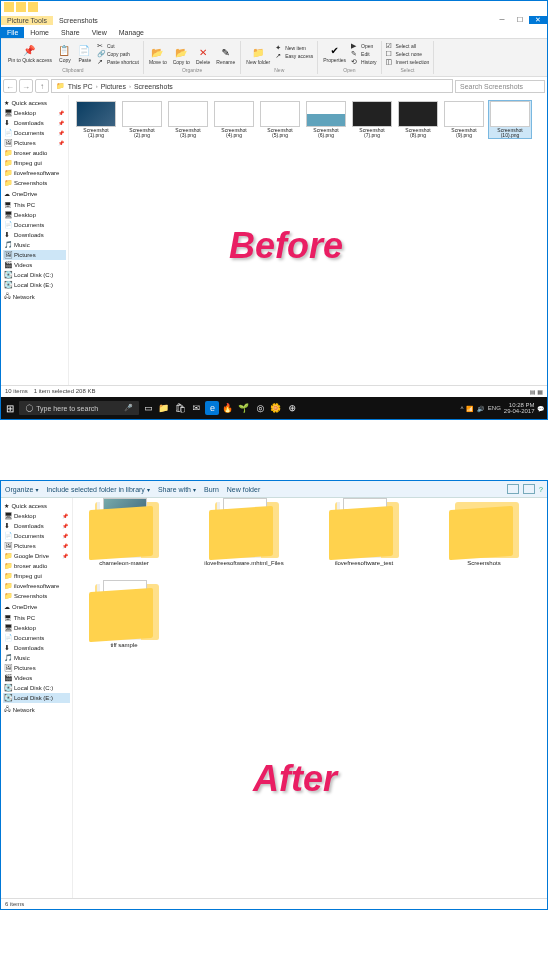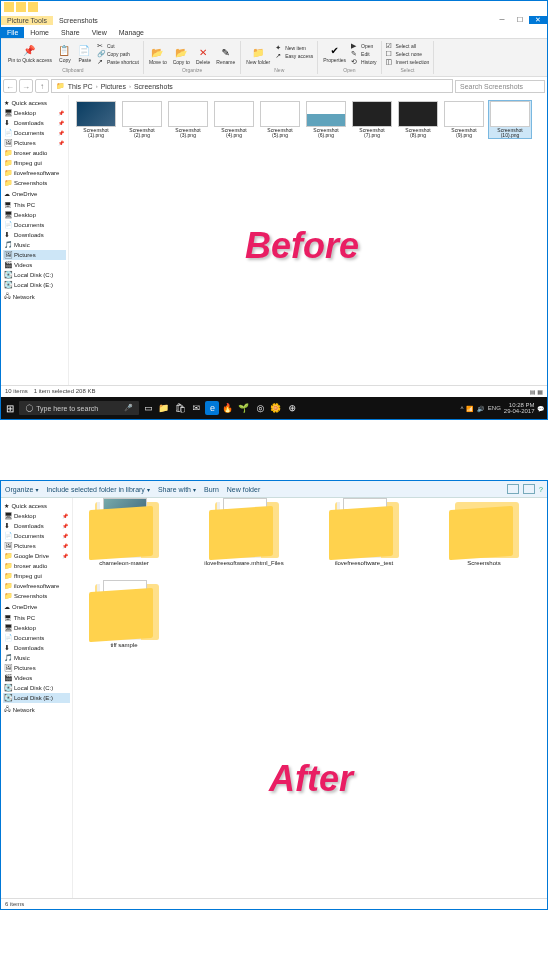--- a/index.html
+++ b/index.html
@@ -41,21 +41,21 @@
 .content { flex: 1; padding: 6px; display: flex; flex-wrap: wrap; gap: 4px; align-content: flex-start; position: relative; }
 .thumb { width: 42px; display: flex; flex-direction: column; align-items: center; gap: 1px; }
 .thumb .img { width: 40px; height: 26px; background: #222; border: 1px solid #ccc; }
 .thumb .img.desk { background: linear-gradient(135deg,#0a3d62,#3c6382); }
 .thumb .img.white { background: #fff; }
 .thumb .img.mix { background: linear-gradient(to bottom,#fff 50%,#60a3bc 50%); }
 .thumb.sel { background: #cde6f7; outline: 1px solid #7ab8e0; }
 .thumb .cap { font-size: 5px; text-align: center; color: #222; line-height: 1; }
 .status { border-top: 1px solid #ddd; font-size: 6px; padding: 2px 4px; color: #444; display: flex; gap: 6px; }
 .status .right { margin-left: auto; display: flex; gap: 2px; }
-.overlay { position: absolute; font-size: 36px; font-weight: 800; color: #e91e63; font-style: italic; text-shadow: 2px 2px 3px rgba(0,0,0,0.25); margin-left: 16px; }
+.overlay { position: absolute; font-size: 36px; font-weight: 800; color: #e91e63; font-style: italic; text-shadow: 2px 2px 3px rgba(0,0,0,0.25); }
 .taskbar { background: #101010; height: 22px; display: flex; align-items: center; padding: 0 2px; gap: 2px; }
 .taskbar .start { color: #fff; font-size: 10px; padding: 0 3px; }
 .taskbar .searchbox { background: #2b2b2b; color: #ccc; font-size: 7px; padding: 3px 6px; display: flex; align-items: center; gap: 3px; flex: 0 0 120px; border-radius: 1px; }
 .taskbar .searchbox .mic { margin-left: auto; }
 .taskbar .tic { width: 14px; height: 14px; display: flex; align-items: center; justify-content: center; font-size: 9px; color: #eee; }
 .taskbar .tic.edge { background: #0078d7; border-radius: 2px; }
 .taskbar .tic.fire { color: #ff9800; }
 .taskbar .tic.green { color: #4caf50; }
 .taskbar .tray { margin-left: auto; display: flex; align-items: center; gap: 3px; color: #ccc; font-size: 6px; }
 .gap { height: 60px; }

